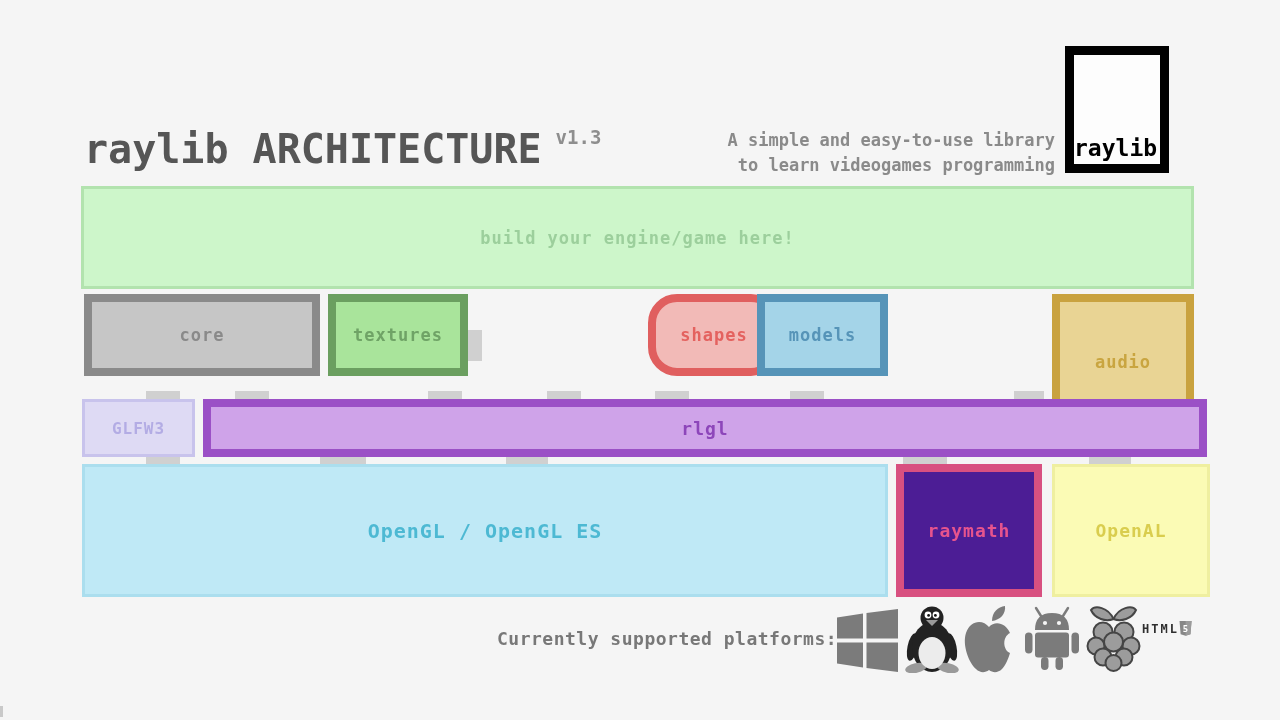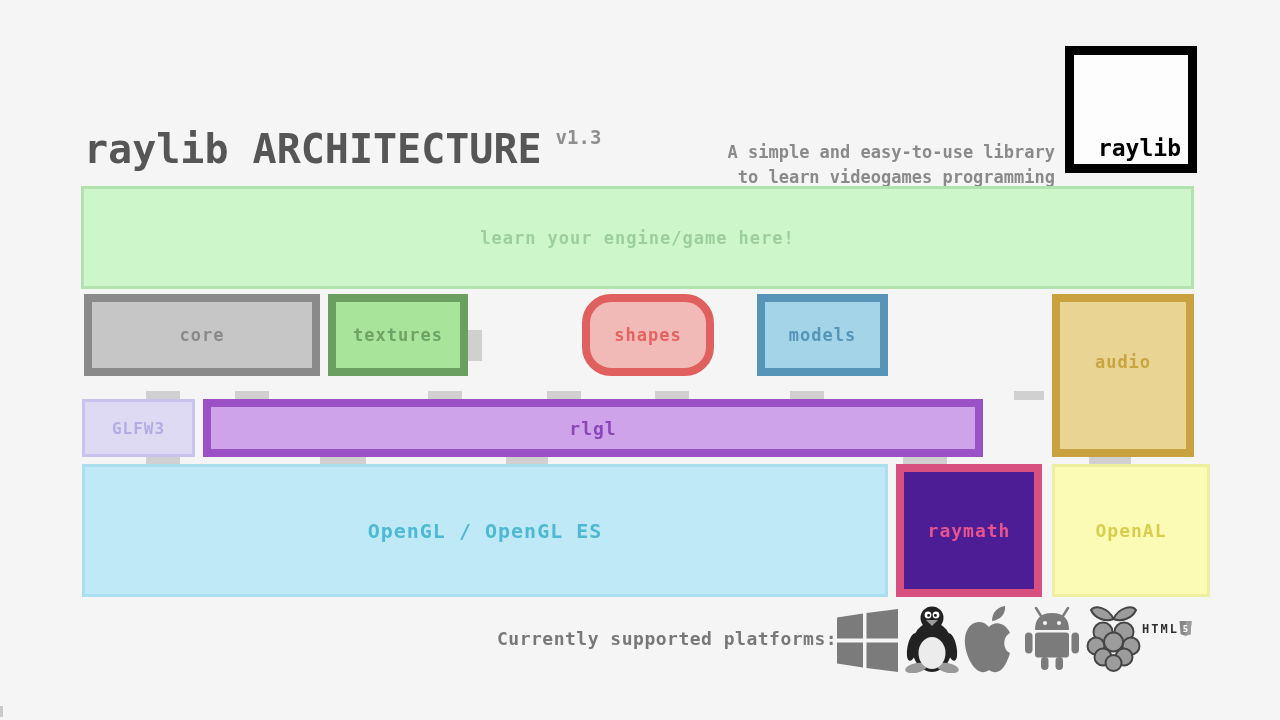--- a/index.html
+++ b/index.html
@@ -4,45 +4,45 @@
 <style>
   html,body{margin:0;padding:0;background:#f5f5f5;}
   .stage{position:relative;width:1280px;height:720px;background:#f5f5f5;overflow:hidden;
          font-family:"DejaVu Sans Mono","Liberation Mono",monospace;}
 
   
   .title-wrap{position:absolute;left:84px;top:126px;display:flex;align-items:flex-start;gap:14px;}
   .title{font-size:40px;font-weight:bold;color:#565656;letter-spacing:0px;white-space:nowrap;}
   .version{font-size:19px;font-weight:bold;color:#8e8e8e;}
   .tagline{position:absolute;top:128px;right:225px;text-align:right;font-size:17px;line-height:25px;
-           font-weight:bold;color:#8a8a8a;white-space:nowrap;margin-top:12px;}
-  .logo{position:absolute;left:1065px;top:46px;width:132px;height:127px;box-sizing:border-box;
-        background:#fdfdfd;border:9px solid #010101;display:flex;align-items:flex-end;justify-content:flex-end;
+           font-weight:bold;color:#8a8a8a;white-space:nowrap;}
+  .logo{position:absolute;left:1065px;top:46px;width:104px;height:127px;box-sizing:border-box;
+        background:#fdfdfd;border:9px solid #010101;display:flex;align-items:flex-end;justify-content:flex-start;
         padding:0 7px 3px 0;font-size:23px;font-weight:bold;color:#000;}
 
   
   .box{position:absolute;box-sizing:border-box;display:flex;align-items:center;justify-content:center;
        font-weight:bold;letter-spacing:1px;white-space:nowrap;}
 
   .engine{left:81px;top:186px;width:1113px;height:103px;background:#cdf6ca;border:3px solid #b2e3ae;
           color:#9ccf9c;font-size:17px;}
 
   .r1{top:294px;height:82px;border:8px solid;font-size:17px;}
   .core    {left:84px;  width:236px;background:#c6c6c6;border-color:#8a8a8a;color:#8a8a8a;}
   .textures{left:328px; width:140px;background:#a9e49b;border-color:#6b9f60;color:#6fa366;}
   .textbox {left:476px; width:131px;background:#a3edd1;border-color:#3fae93;color:#3fae93;}
-  .shapes  {left:582px; width:132px;background:#f2bab7;border-color:#e05f5f;color:#e4625f;border-radius:29px;}
+  .shapes  {left:648px; width:132px;background:#f2bab7;border-color:#e05f5f;color:#e4625f;border-radius:29px;}
   .models  {left:757px; width:131px;background:#a4d4e8;border-color:#5694b8;color:#5694b8;}
   .shaders {left:897px; width:147px;background:#cba3e9;border-color:#9d59c9;color:#9d59c9;}
   .audio   {left:1052px;top:294px;height:163px;width:142px;background:#e9d494;border:8px solid #c9a23f;
             color:#c9a540;font-size:17px;align-items:flex-start;padding-top:50px;}
 
   .glfw3{left:82px;top:399px;width:113px;height:58px;background:#dedaf4;border:3px solid #c8c3ec;
          color:#b3ace4;font-size:16px;}
-  .rlgl{left:203px;top:399px;width:780px;height:58px;background:#cfa3e9;border:8px solid #9b50c6;
+  .rlgl{left:203px;top:399px;width:1004px;height:58px;background:#cfa3e9;border:8px solid #9b50c6;
         color:#8d46ba;font-size:18px;}
 
   .opengl{left:82px;top:464px;width:806px;height:133px;background:#bfe9f6;border:3px solid #abdeee;
           color:#4db9d3;font-size:20px;}
   .raymath{left:896px;top:464px;width:146px;height:133px;background:#4c1d95;border:8px solid #d85080;
            color:#e7548d;font-size:18px;}
   .openal{left:1052px;top:464px;width:158px;height:133px;background:#fbfbb5;border:3px solid #efefa0;
           color:#d9cd4e;font-size:18px;}
 
   .tab{position:absolute;background:#d0d0d0;}
@@ -66,21 +66,21 @@
   </div>
   <div class="tagline">
     <div>A simple and easy-to-use library</div>
     <div>to learn videogames programming</div>
   </div>
   <div class="logo">
     <span>raylib</span>
   </div>
 
   <div class="box engine">
-    <span>learn your engine/game here!</span>
+    <span>build your engine/game here!</span>
   </div>
 
   <div class="tab" style="left:146px;top:391px;width:34px;height:9px;"></div>
   <div class="tab" style="left:235px;top:391px;width:34px;height:9px;"></div>
   <div class="tab" style="left:428px;top:391px;width:34px;height:9px;"></div>
   <div class="tab" style="left:547px;top:391px;width:34px;height:9px;"></div>
   <div class="tab" style="left:655px;top:391px;width:34px;height:9px;"></div>
   <div class="tab" style="left:790px;top:391px;width:34px;height:9px;"></div>
   <div class="tab" style="left:1014px;top:391px;width:30px;height:9px;"></div>
 

